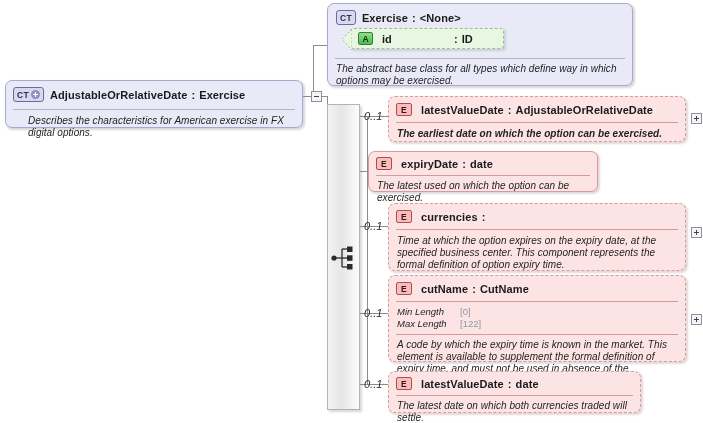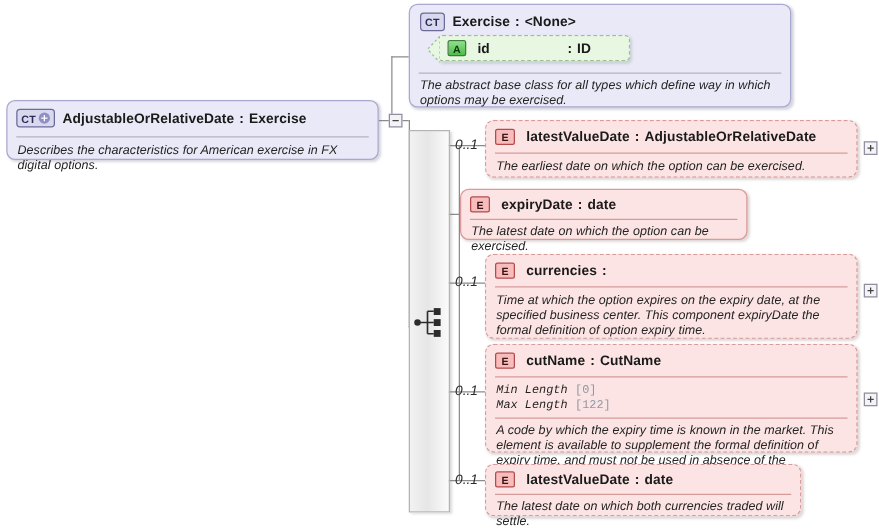--- a/index.html
+++ b/index.html
@@ -247,21 +247,21 @@
     <div class="title" style="padding:6px 8px 0 7px;">
       <span class="badge-ct">
         <span>CT</span>
           <span class="plusdot"></span>
       </span>
       <span>AdjustableOrRelativeDate</span>
       <span style="padding:0 4px;">:</span>
       <span>Exercise</span>
     </div>
     <div class="sep" style="margin-top:7px;"></div>
-    <div class="doc" style="padding:5px 8px 0 8px;">Describes the characteristics for American exercise in FX digital options.</div>
+    <div class="doc" style="padding:5px 8px 0 8px;margin-left:14px;">Describes the characteristics for American exercise in FX digital options.</div>
   </div>
 
   <div class="toggle" style="left:311px; top:91px;"></div>
 
   <div class="node ct" style="left:327px; top:3px; width:306px; height:83px;">
     <div class="title" style="padding:6px 8px 0 8px;">
       <span class="badge-ct">
         <span>CT</span>
       </span>
       <span>Exercise</span>
@@ -303,63 +303,63 @@
   <div class="node el opt" style="left:388px; top:96px; width:298px; height:46px;">
     <div class="title" style="padding:6px 6px 0 7px;">
       <span class="badge-e">
           <span>E</span>
         </span>
       <span>latestValueDate</span>
       <span style="padding:0 4px;">:</span>
       <span>AdjustableOrRelativeDate</span>
     </div>
     <div class="sep" style="margin-top:6px;"></div>
-    <div class="doc" style="padding:5px 8px 0 8px;">The earliest date on which the option can be exercised.</div>
+    <div class="doc" style="padding:5px 8px 0 8px;font-weight:bold;">The earliest date on which the option can be exercised.</div>
   </div>
   <div class="toggle plus" style="left:691px; top:113px;"></div>
 
   <div class="node el req" style="left:368px; top:151px; width:230px; height:41px;">
     <div class="title" style="padding:5px 6px 0 7px;">
       <span class="badge-e">
           <span>E</span>
         </span>
       <span>expiryDate</span>
       <span style="padding:0 4px;">:</span>
       <span>date</span>
     </div>
     <div class="sep" style="margin-top:5px;"></div>
-    <div class="doc" style="padding:4px 8px 0 8px;">The latest date on which the option can be exercised.</div>
+    <div class="doc" style="padding:4px 8px 0 8px;">The latest used on which the option can be exercised.</div>
   </div>
 
   <div class="card" style="left:364px; top:220px;">0..1</div>
   <div class="node el opt" style="left:388px; top:203px; width:298px; height:68px;">
     <div class="title" style="padding:6px 6px 0 7px;">
       <span class="badge-e">
           <span>E</span>
         </span>
       <span>currencies</span>
       <span style="padding:0 4px;">:</span>
     </div>
     <div class="sep" style="margin-top:6px;"></div>
-    <div class="doc" style="padding:5px 8px 0 8px;">Time at which the option expires on the expiry date, at the specified business center. This component expiryDate the formal definition of option expiry time.</div>
+    <div class="doc" style="padding:5px 8px 0 8px;">Time at which the option expires on the expiry date, at the specified business center. This component represents the formal definition of option expiry time.</div>
   </div>
   <div class="toggle plus" style="left:691px; top:227px;"></div>
 
   <div class="card" style="left:364px; top:307px;">0..1</div>
   <div class="node el opt" style="left:388px; top:275px; width:298px; height:87px;">
     <div class="title" style="padding:6px 6px 0 7px;">
       <span class="badge-e">
           <span>E</span>
         </span>
       <span>cutName</span>
       <span style="padding:0 4px;">:</span>
       <span>CutName</span>
     </div>
     <div class="sep" style="margin-top:6px;"></div>
-    <div class="facets" style="padding:4px 8px 0 8px;font-family:Liberation Mono, monospace;">
+    <div class="facets" style="padding:4px 8px 0 8px;">
       <div class="frow">
         <span class="fname">Min Length</span>
         <span class="fval">[0]</span>
       </div>
       <div class="frow">
         <span class="fname">Max Length</span>
         <span class="fval">[122]</span>
       </div>
     </div>
     <div class="sep" style="margin-top:4px;"></div>

